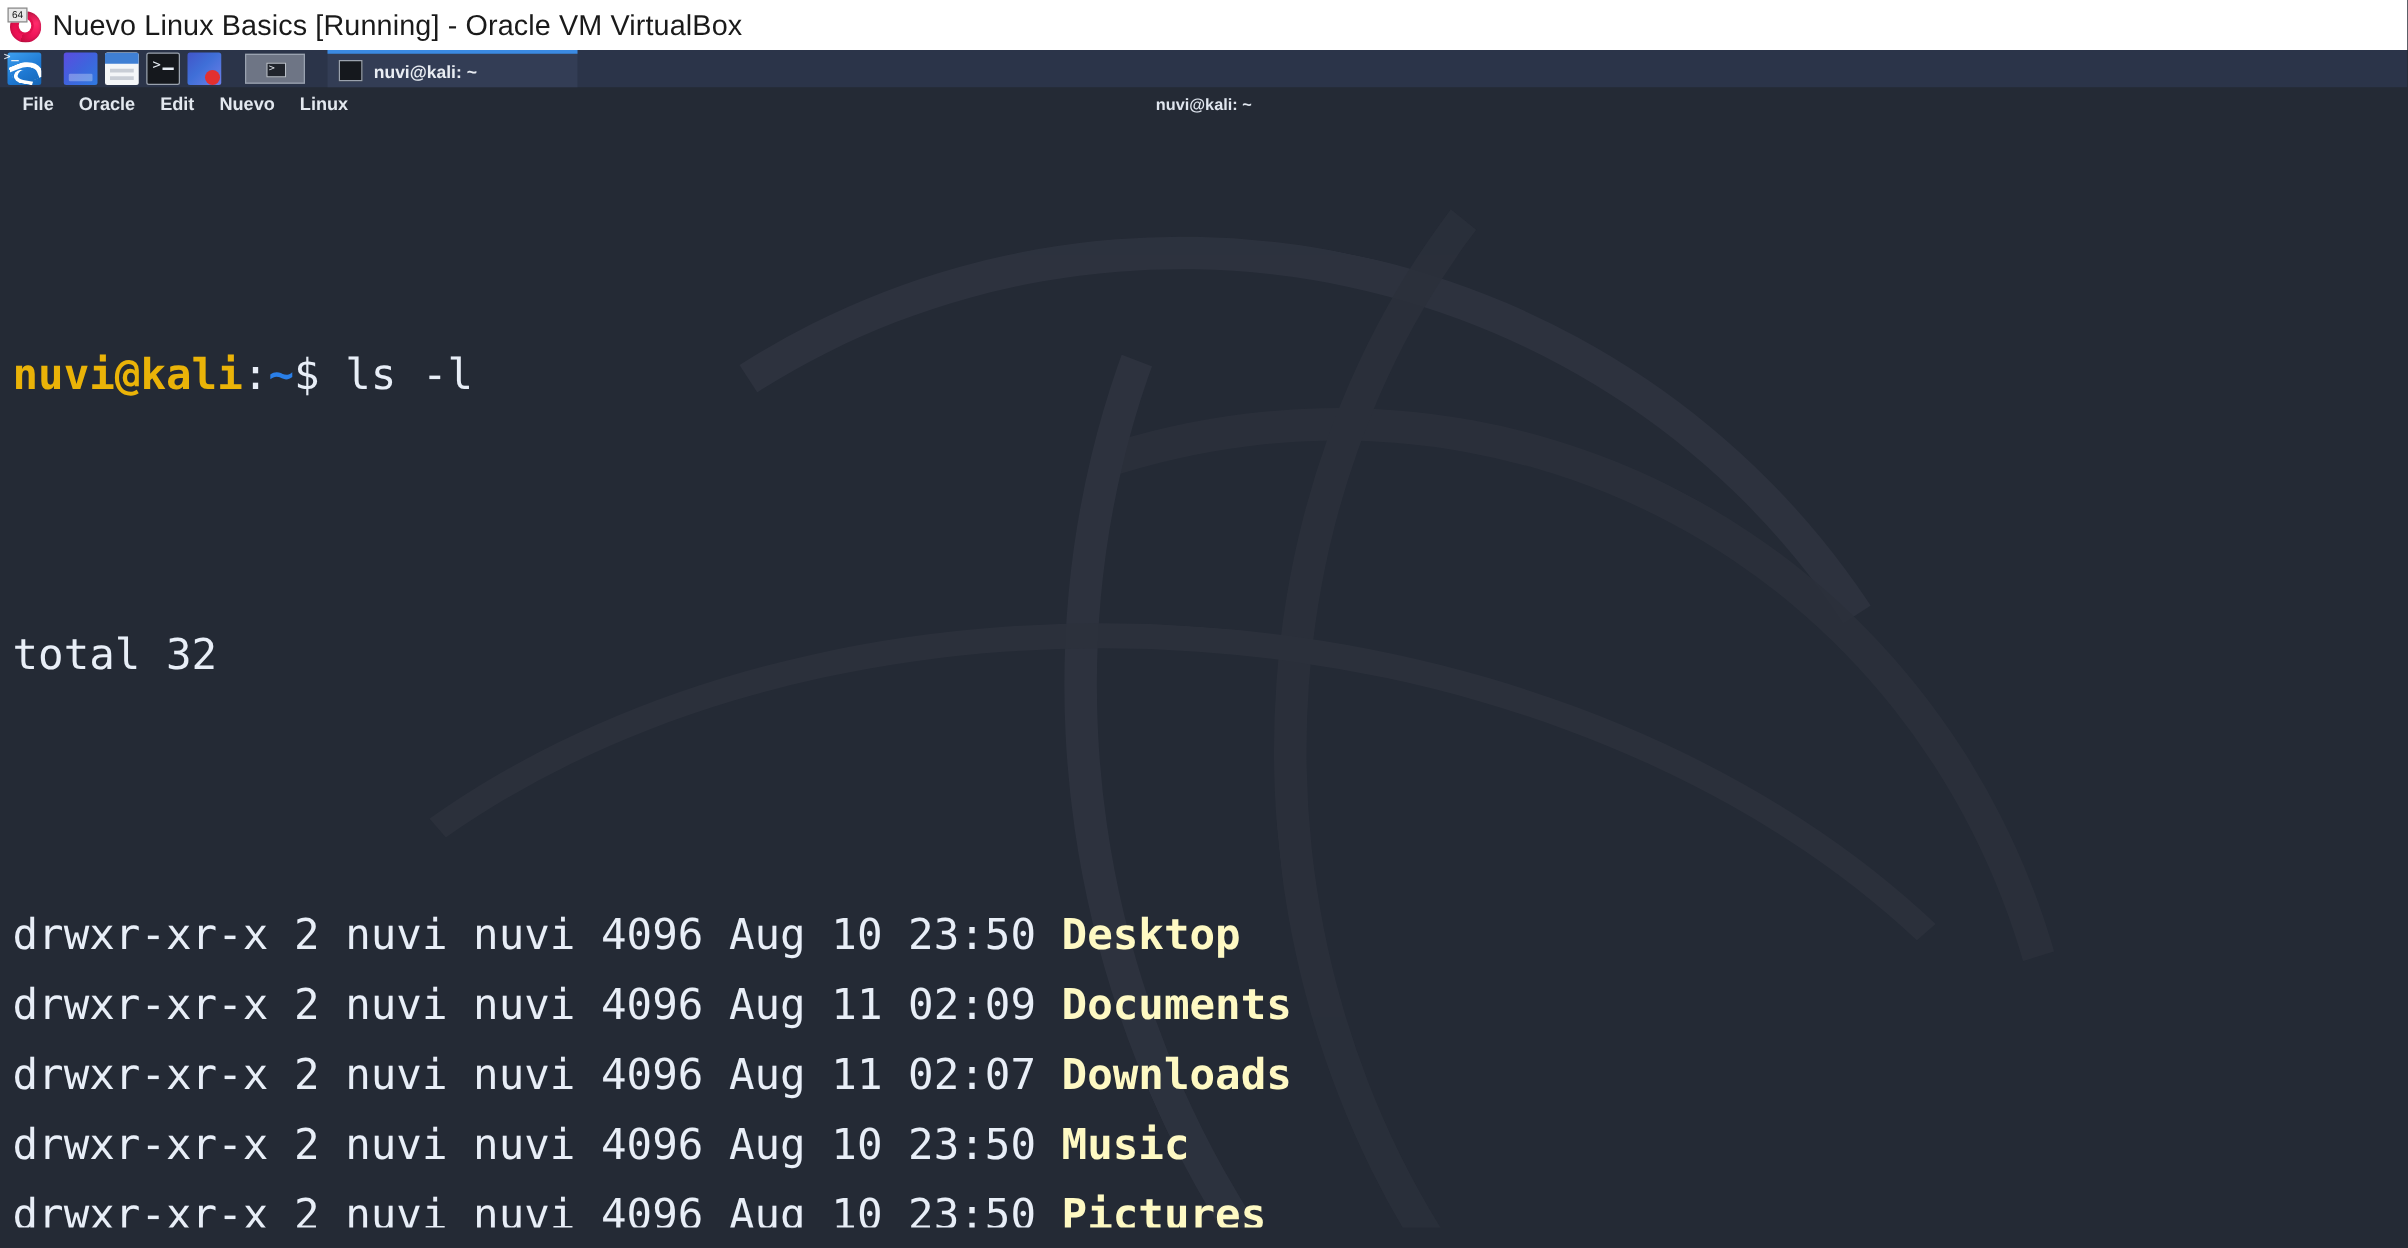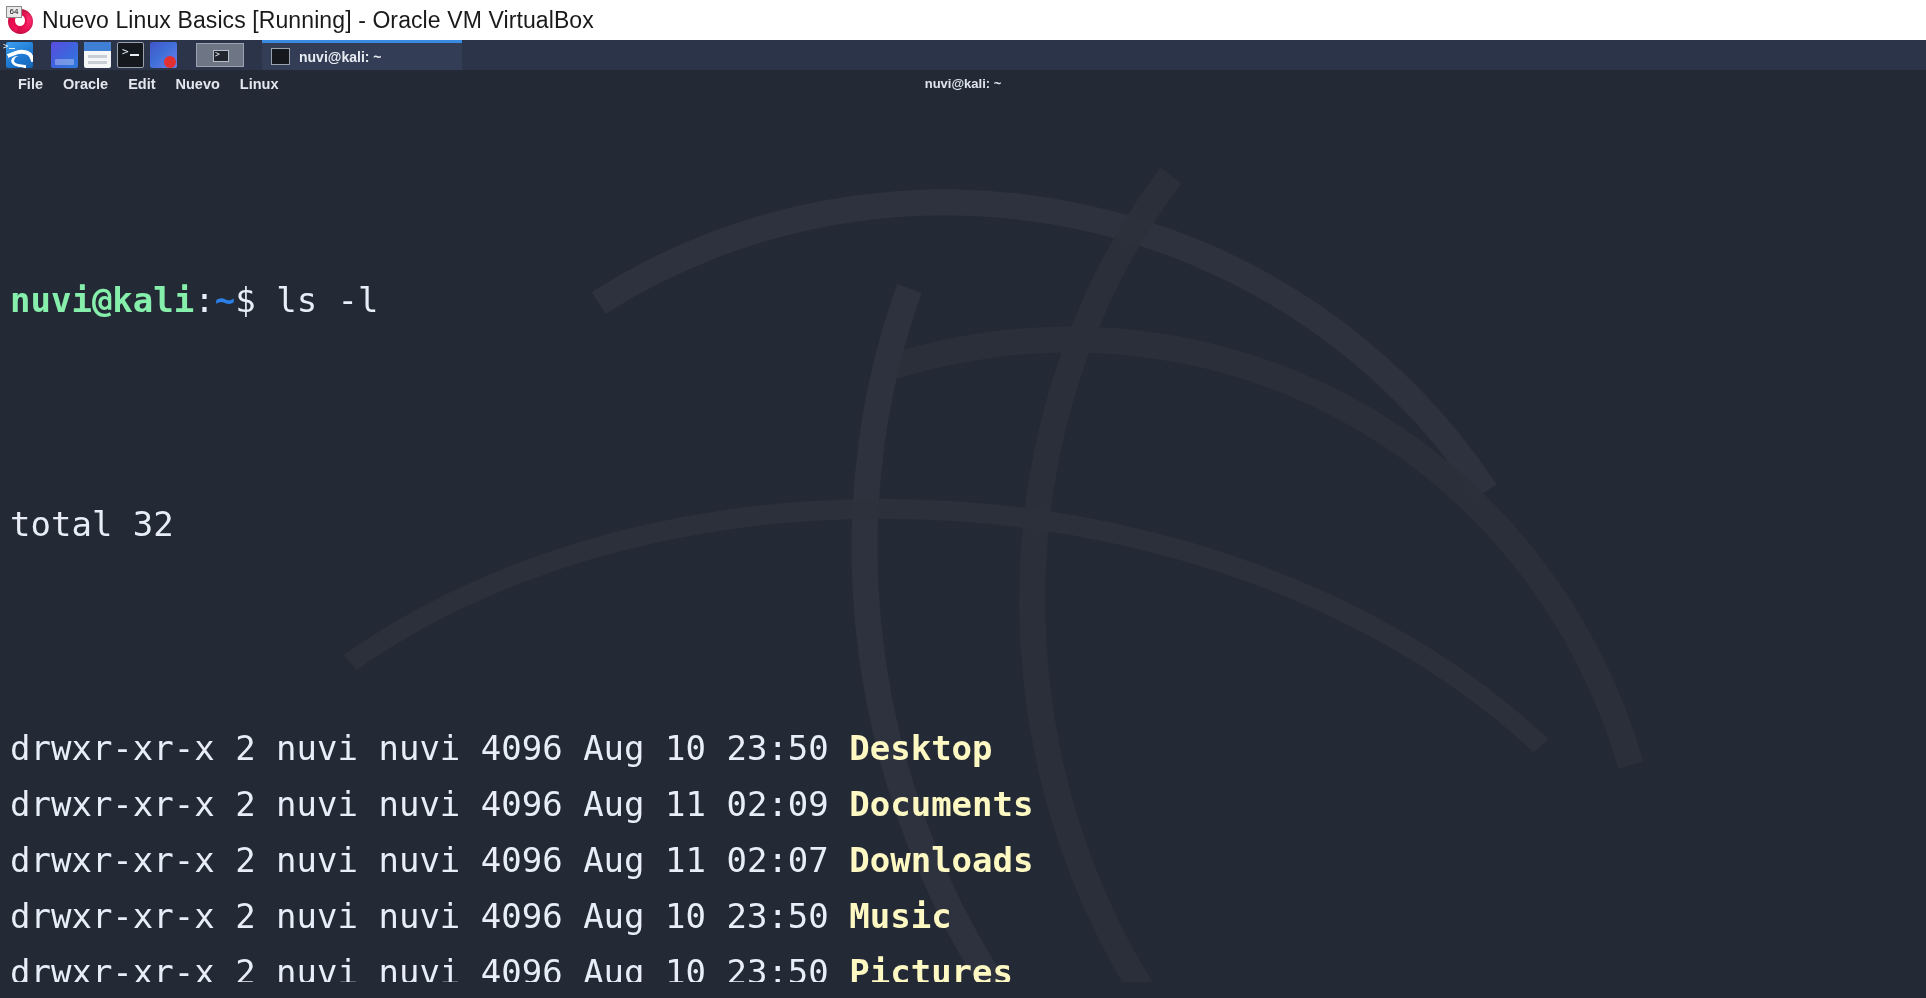--- a/index.html
+++ b/index.html
@@ -316,21 +316,21 @@
     z-index: 2;
     padding: 6px 0 0 10px;
     font-family: "DejaVu Sans Mono", "Liberation Mono", monospace;
     font-size: 34px;
     line-height: 56px;
     color: #e8eef7;
     white-space: pre;
   }
   .term-line { white-space: pre; height: 56px; }
 
-  .c-red    { color: #86efac; font-weight: bold; margin-top: 42px; }
+  .c-red    { color: #eab308; font-weight: bold; margin-top: 42px; }
   .c-blue   { color: #2a7fe8; font-weight: bold; }
   .c-dirblue{ color: #fef9c3; font-weight: bold; }
   .c-white  { color: #e8eef7; }
 </style>
 </head>
 <body>
 
 <div id="app">
 
   <div class="vbox-titlebar">

